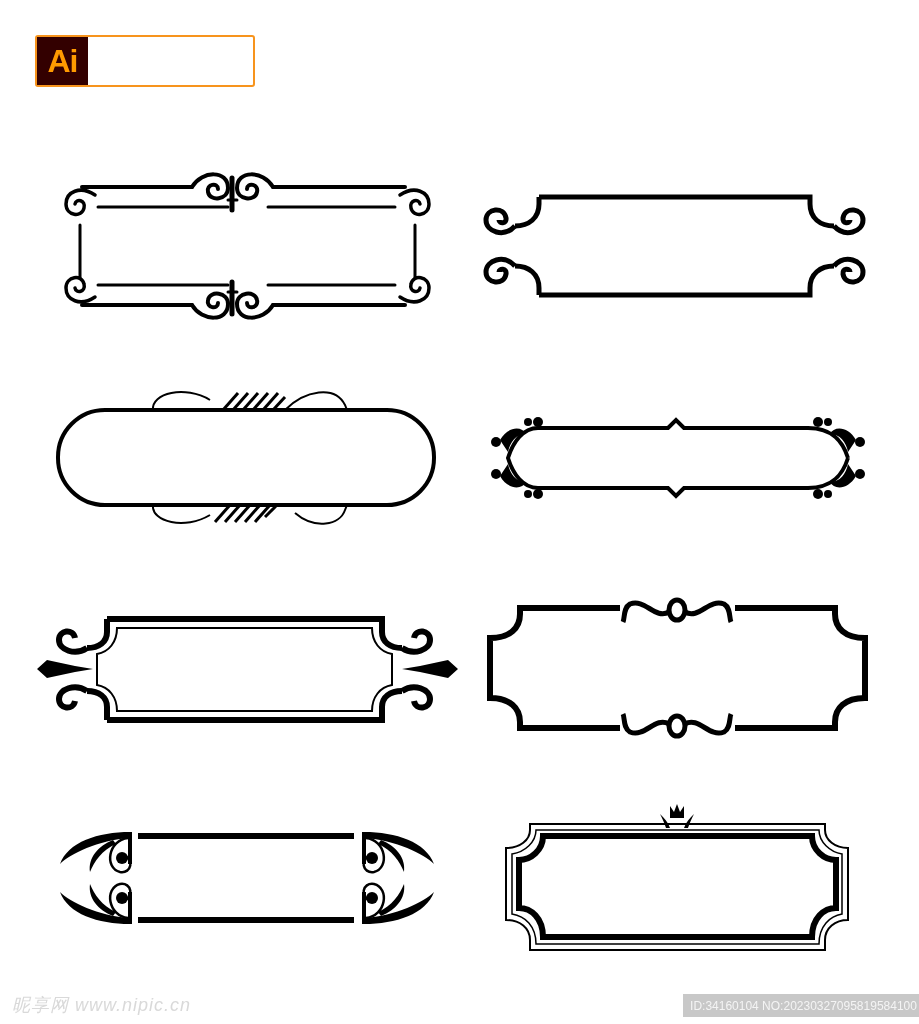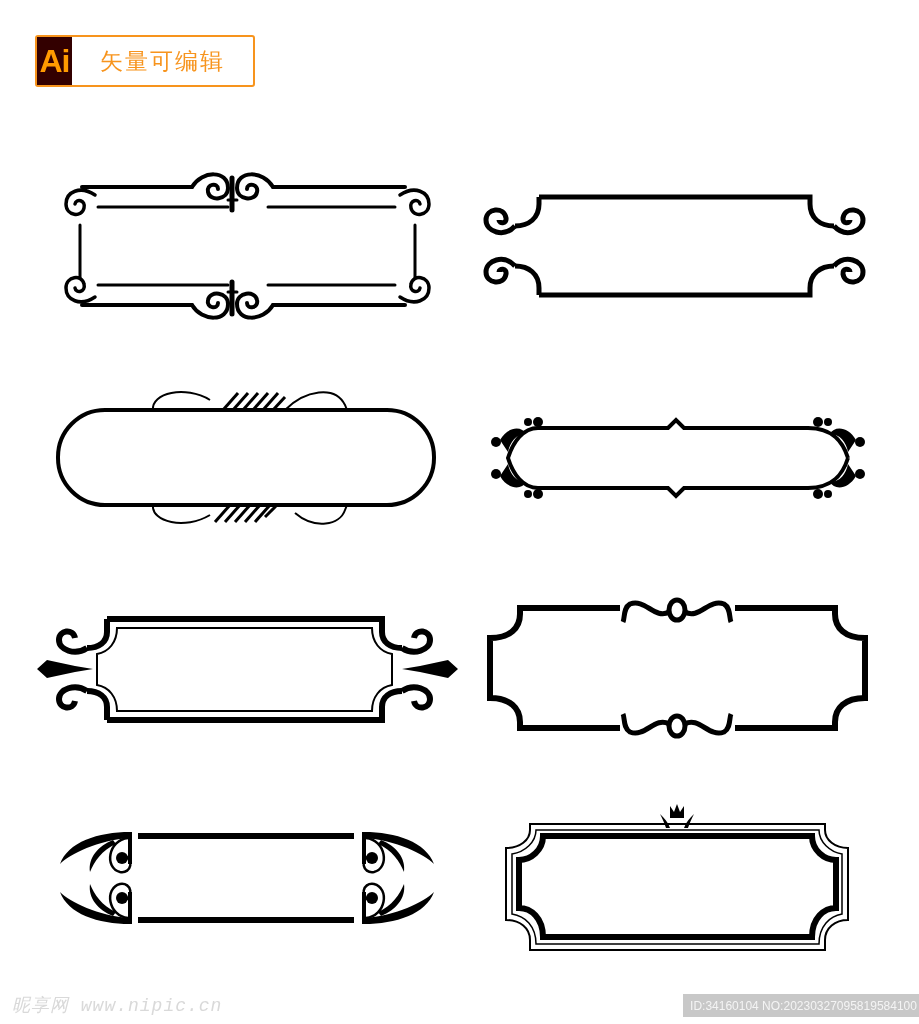--- a/index.html
+++ b/index.html
@@ -1,30 +1,29 @@
 <!DOCTYPE html>
 <html><head>
 <meta charset="utf-8">
 <style>
   html, body { margin: 0; padding: 0; background: #ffffff; }
   body { width: 919px; height: 1024px; position: relative; overflow: hidden; font-family: "DejaVu Sans", sans-serif; }
   .badge { position: absolute; left: 35px; top: 35px; width: 220px; height: 52px; border: 2px solid #f7941d; border-radius: 3px; box-sizing: border-box; display: flex; background: #fff; }
-  .badge-logo { width: 35px; height: 48px; background: #330000; color: #ff9a00; font-family: "Liberation Sans", sans-serif; font-weight: bold; font-size: 32px; display: flex; align-items: center; justify-content: center; letter-spacing: -1px; }
+  .badge-logo { width: 51px; height: 48px; background: #330000; color: #ff9a00; font-family: "Liberation Sans", sans-serif; font-weight: bold; font-size: 32px; display: flex; align-items: center; justify-content: center; letter-spacing: -1px; }
   .badge-text { flex: 1; display: flex; align-items: center; justify-content: center; color: #f7941d; font-size: 23px; letter-spacing: 2px; }
   .frame { position: absolute; }
   .frame svg { display: block; overflow: visible; }
-  .watermark-left { position: absolute; left: 12px; top: 993px; color: #d9d9d9; font-size: 18px; font-style: italic; font-family: Liberation Mono, monospace; letter-spacing: 1px; }
+  .watermark-left { position: absolute; left: 12px; top: 993px; color: #d9d9d9; font-size: 18px; font-style: italic; font-family: Liberation Sans, sans-serif; letter-spacing: 1px; }
   .watermark-right { position: absolute; left: 683px; top: 994px; width: 241px; height: 23px; background: #c8c8c8; color: #f4f4f4; font-size: 12px; font-family: "Liberation Sans", sans-serif; display: flex; align-items: center; justify-content: center; }
 </style>
 </head>
 <body>
 
 <div class="badge">
   <div class="badge-logo">Ai</div>
-  <div class="badge-text">矢量可编辑</div>
 </div>
 
 <div class="frame" style="left:60px; top:160px;">
   <svg width="375" height="172" viewBox="0 0 375 172" fill="none" stroke="#000" stroke-linecap="round">
 
     <path d="M22 27 L132 27" stroke-width="4"></path>
     <path d="M213 27 L345 27" stroke-width="4"></path>
 
     <path d="M38 47 L168 47" stroke-width="3"></path>
     <path d="M208 47 L335 47" stroke-width="3"></path>

